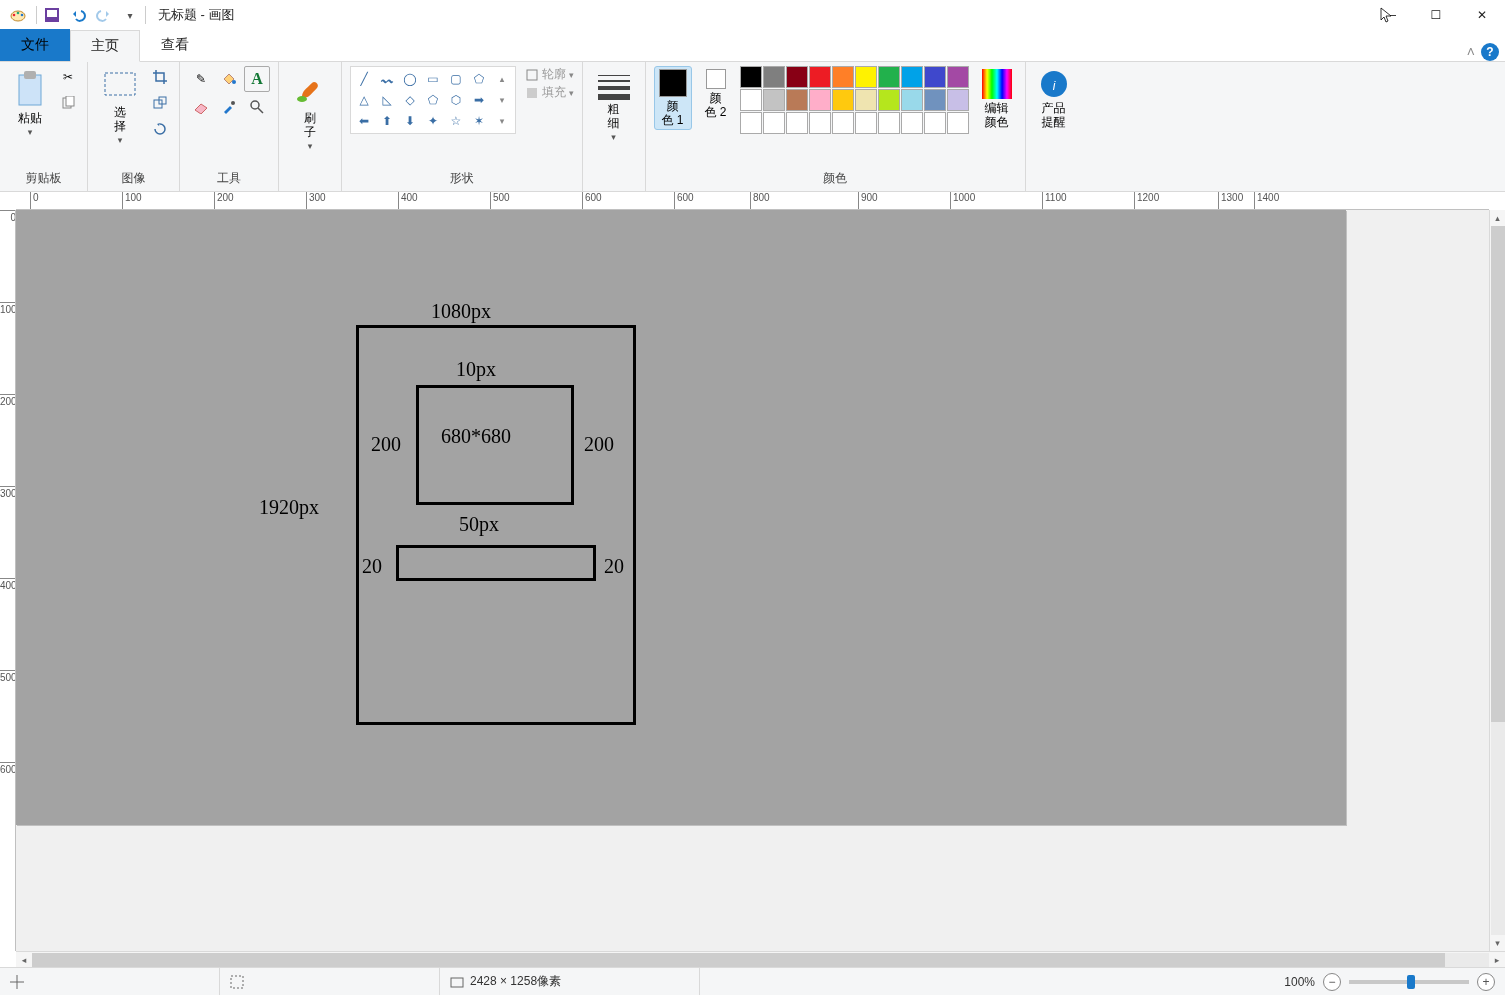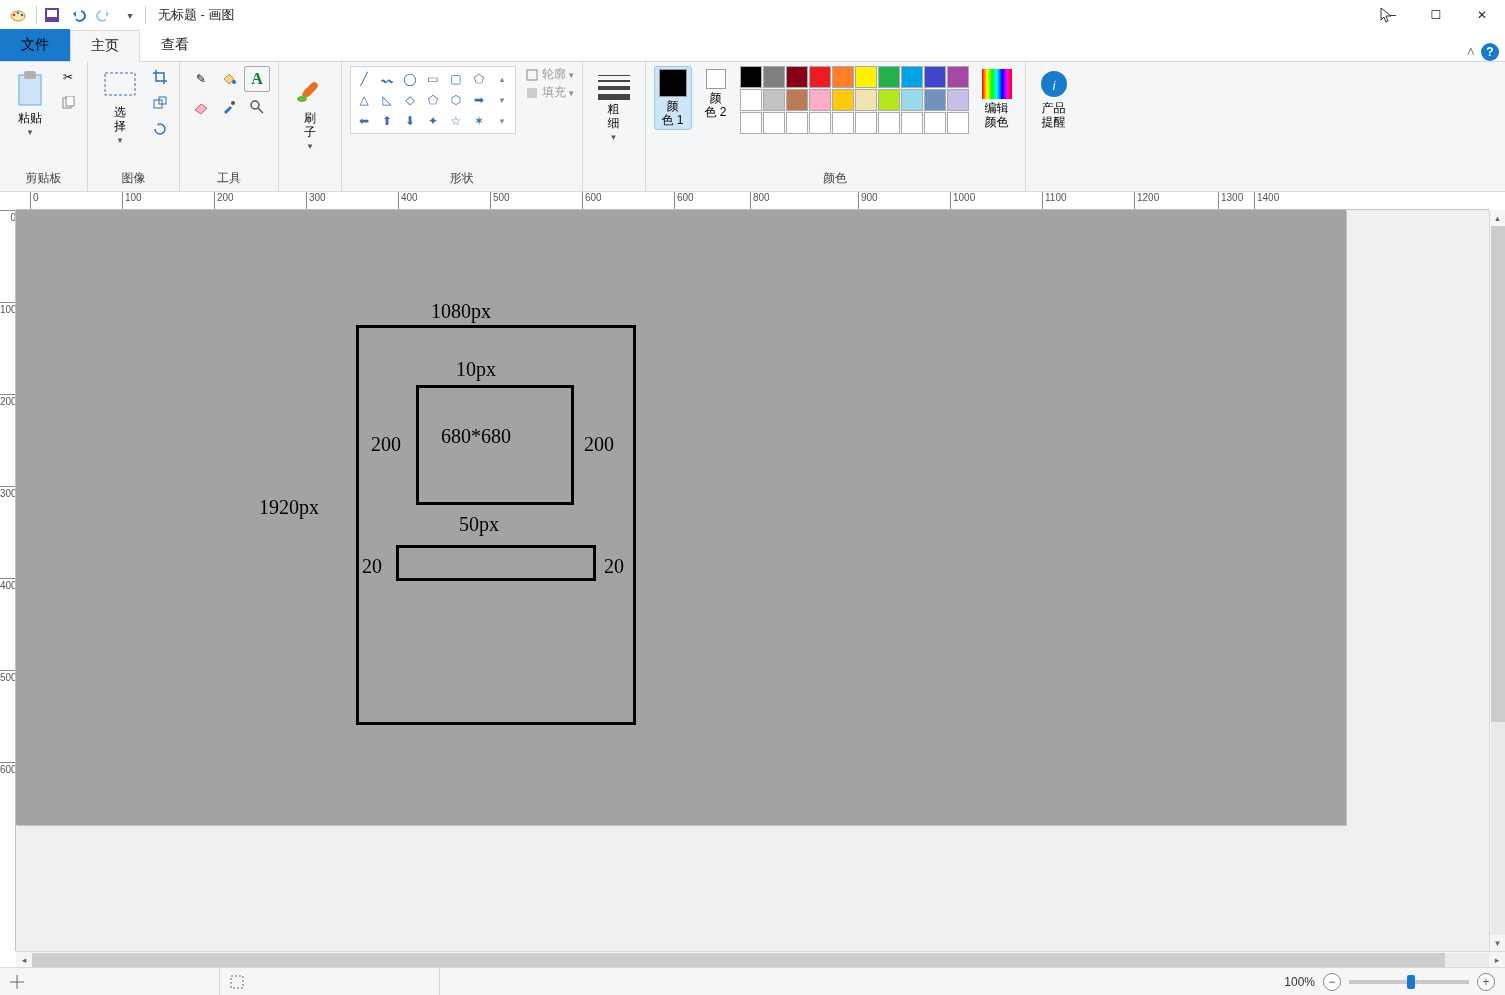--- a/index.html
+++ b/index.html
@@ -467,20 +467,26 @@
   <div class="cell" style="min-width:220px">
     <svg width="14" height="14">
         <path d="M7 0v14M0 7h14" stroke="#666"></path>
       </svg>
   </div>
   <div class="cell" style="min-width:220px">
     <svg width="14" height="14">
         <rect x="1" y="1" width="12" height="12" fill="none" stroke="#666" stroke-dasharray="2"></rect>
       </svg>
   </div>
+  <div class="cell" style="min-width:260px">
+    <svg width="14" height="14">
+        <rect x="1" y="3" width="12" height="9" fill="none" stroke="#666"></rect>
+      </svg>
+    <span>2428 × 1258像素</span>
+  </div>
   <div class="cell grow"></div>
   <div class="zoom">
     <span>100%</span>
     <div class="zbtn">−</div>
     <div class="slider">
         <div class="knob"></div>
       </div>
     <div class="zbtn">+</div>
   </div>
 </div>

